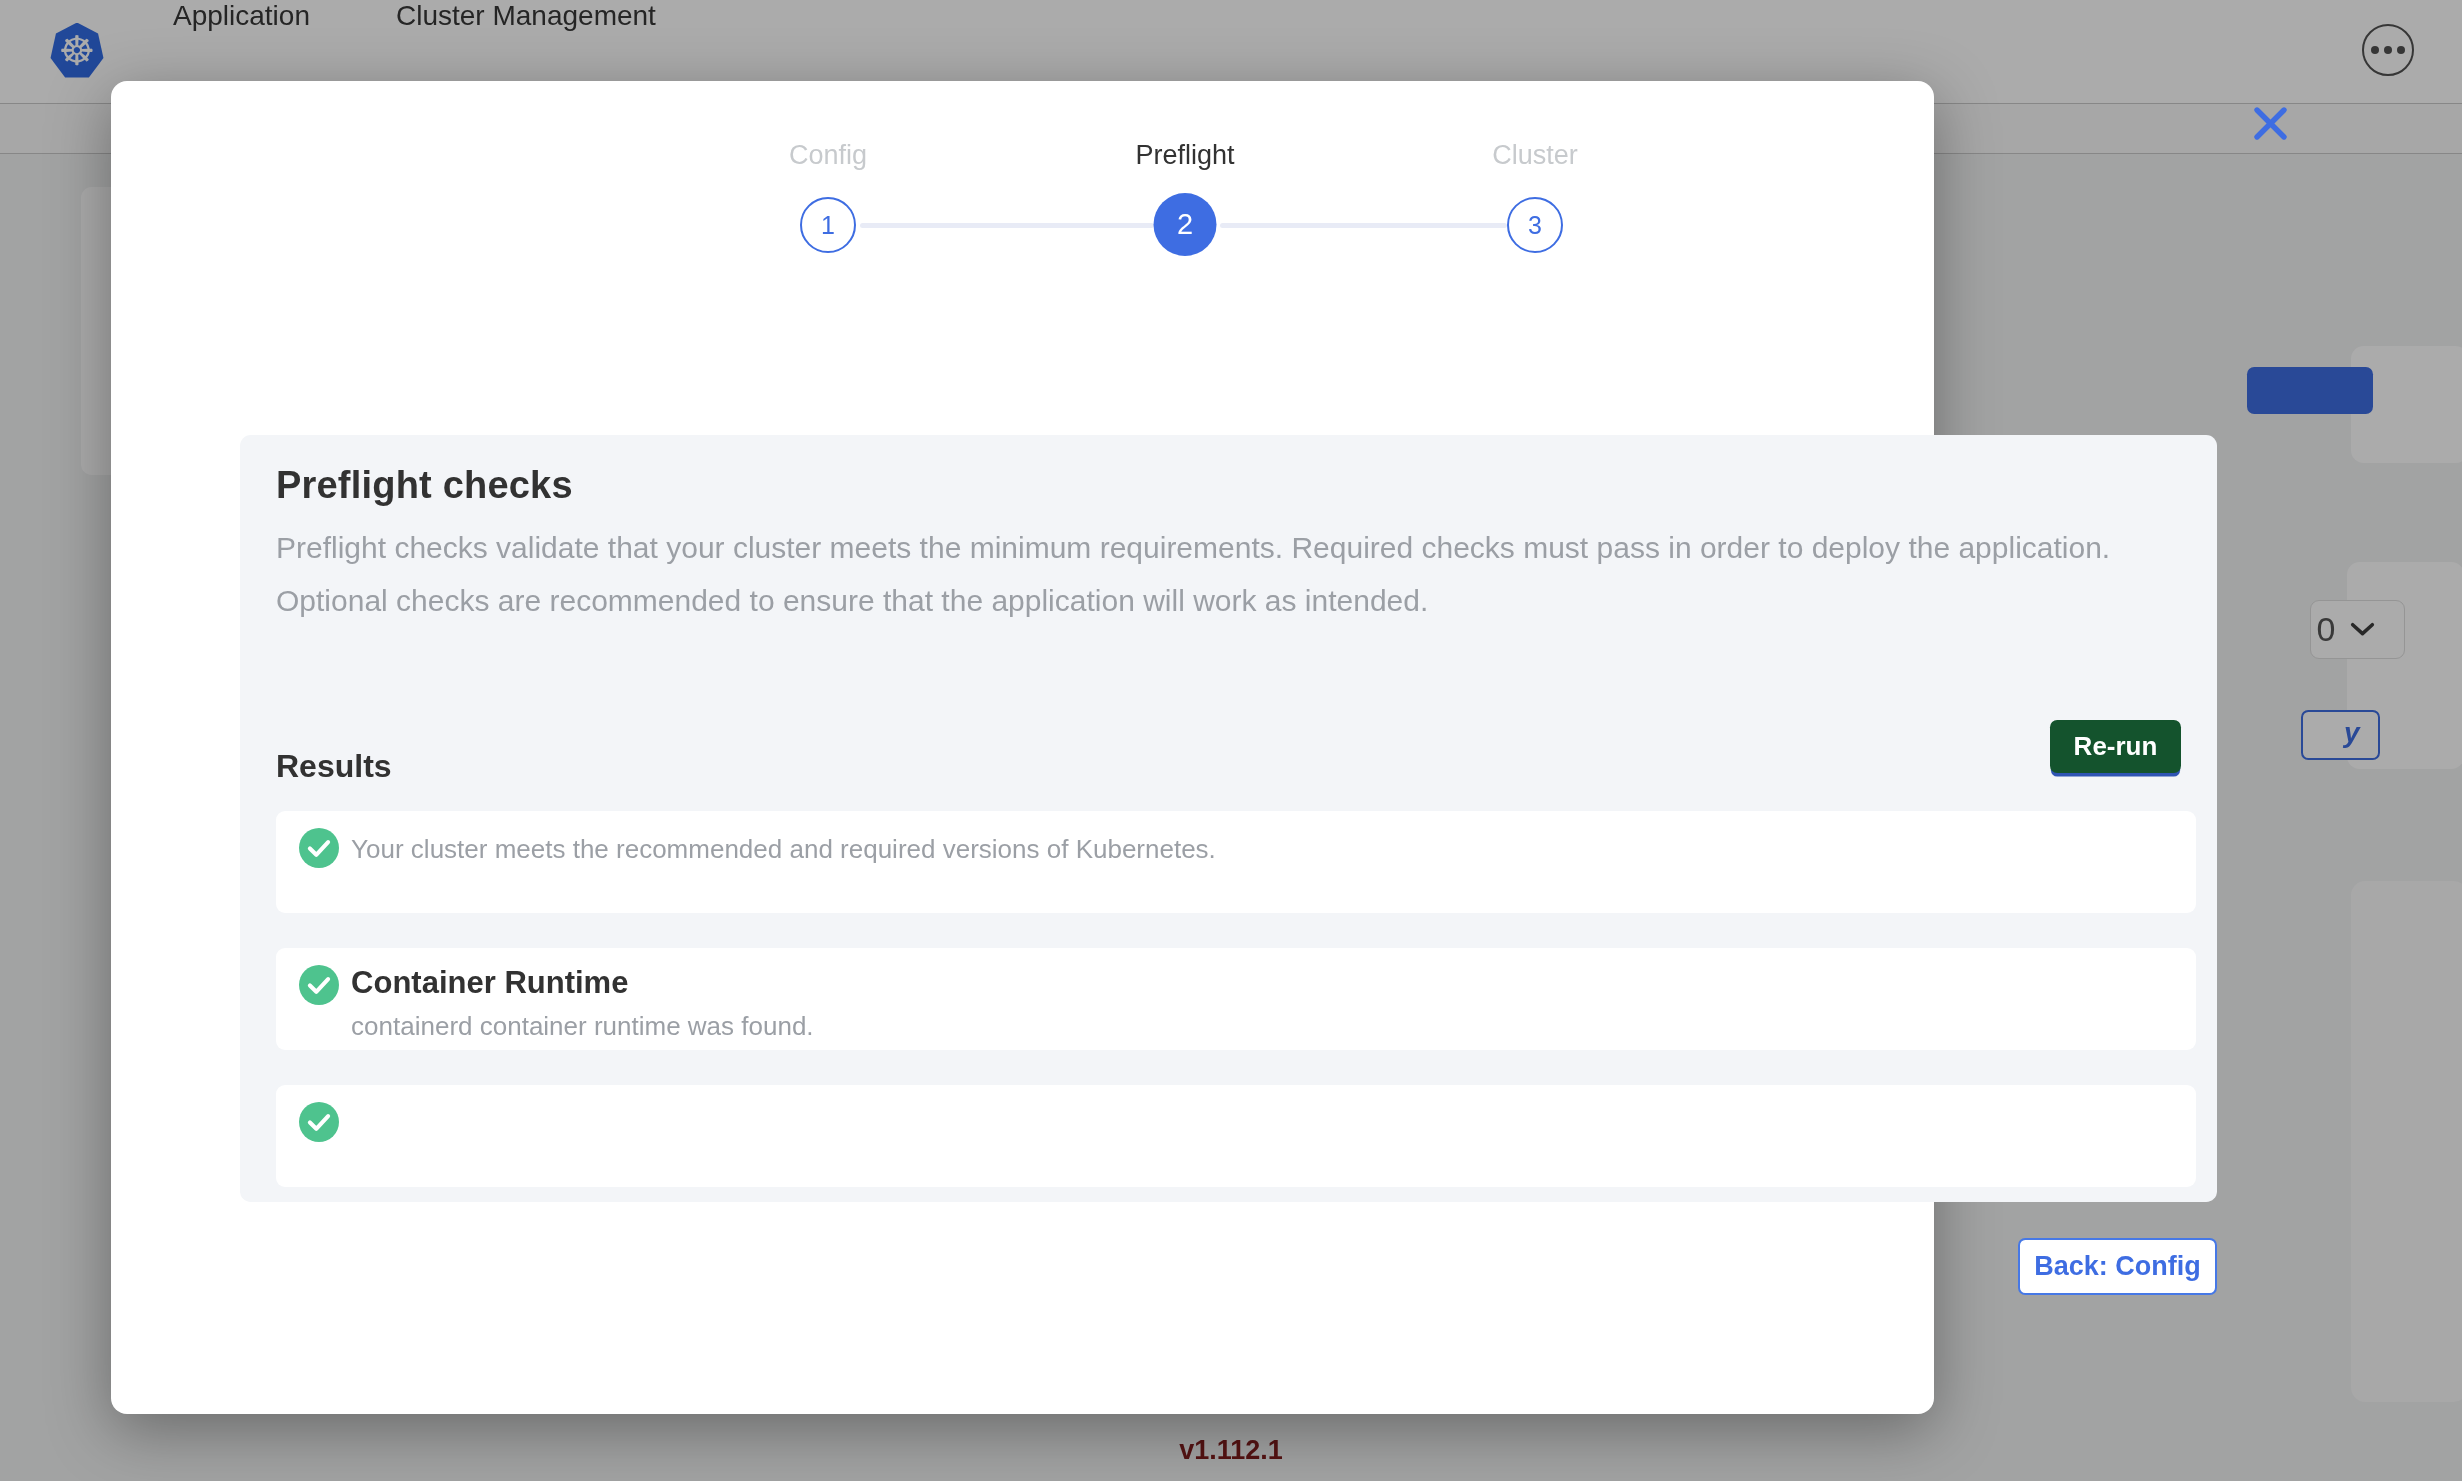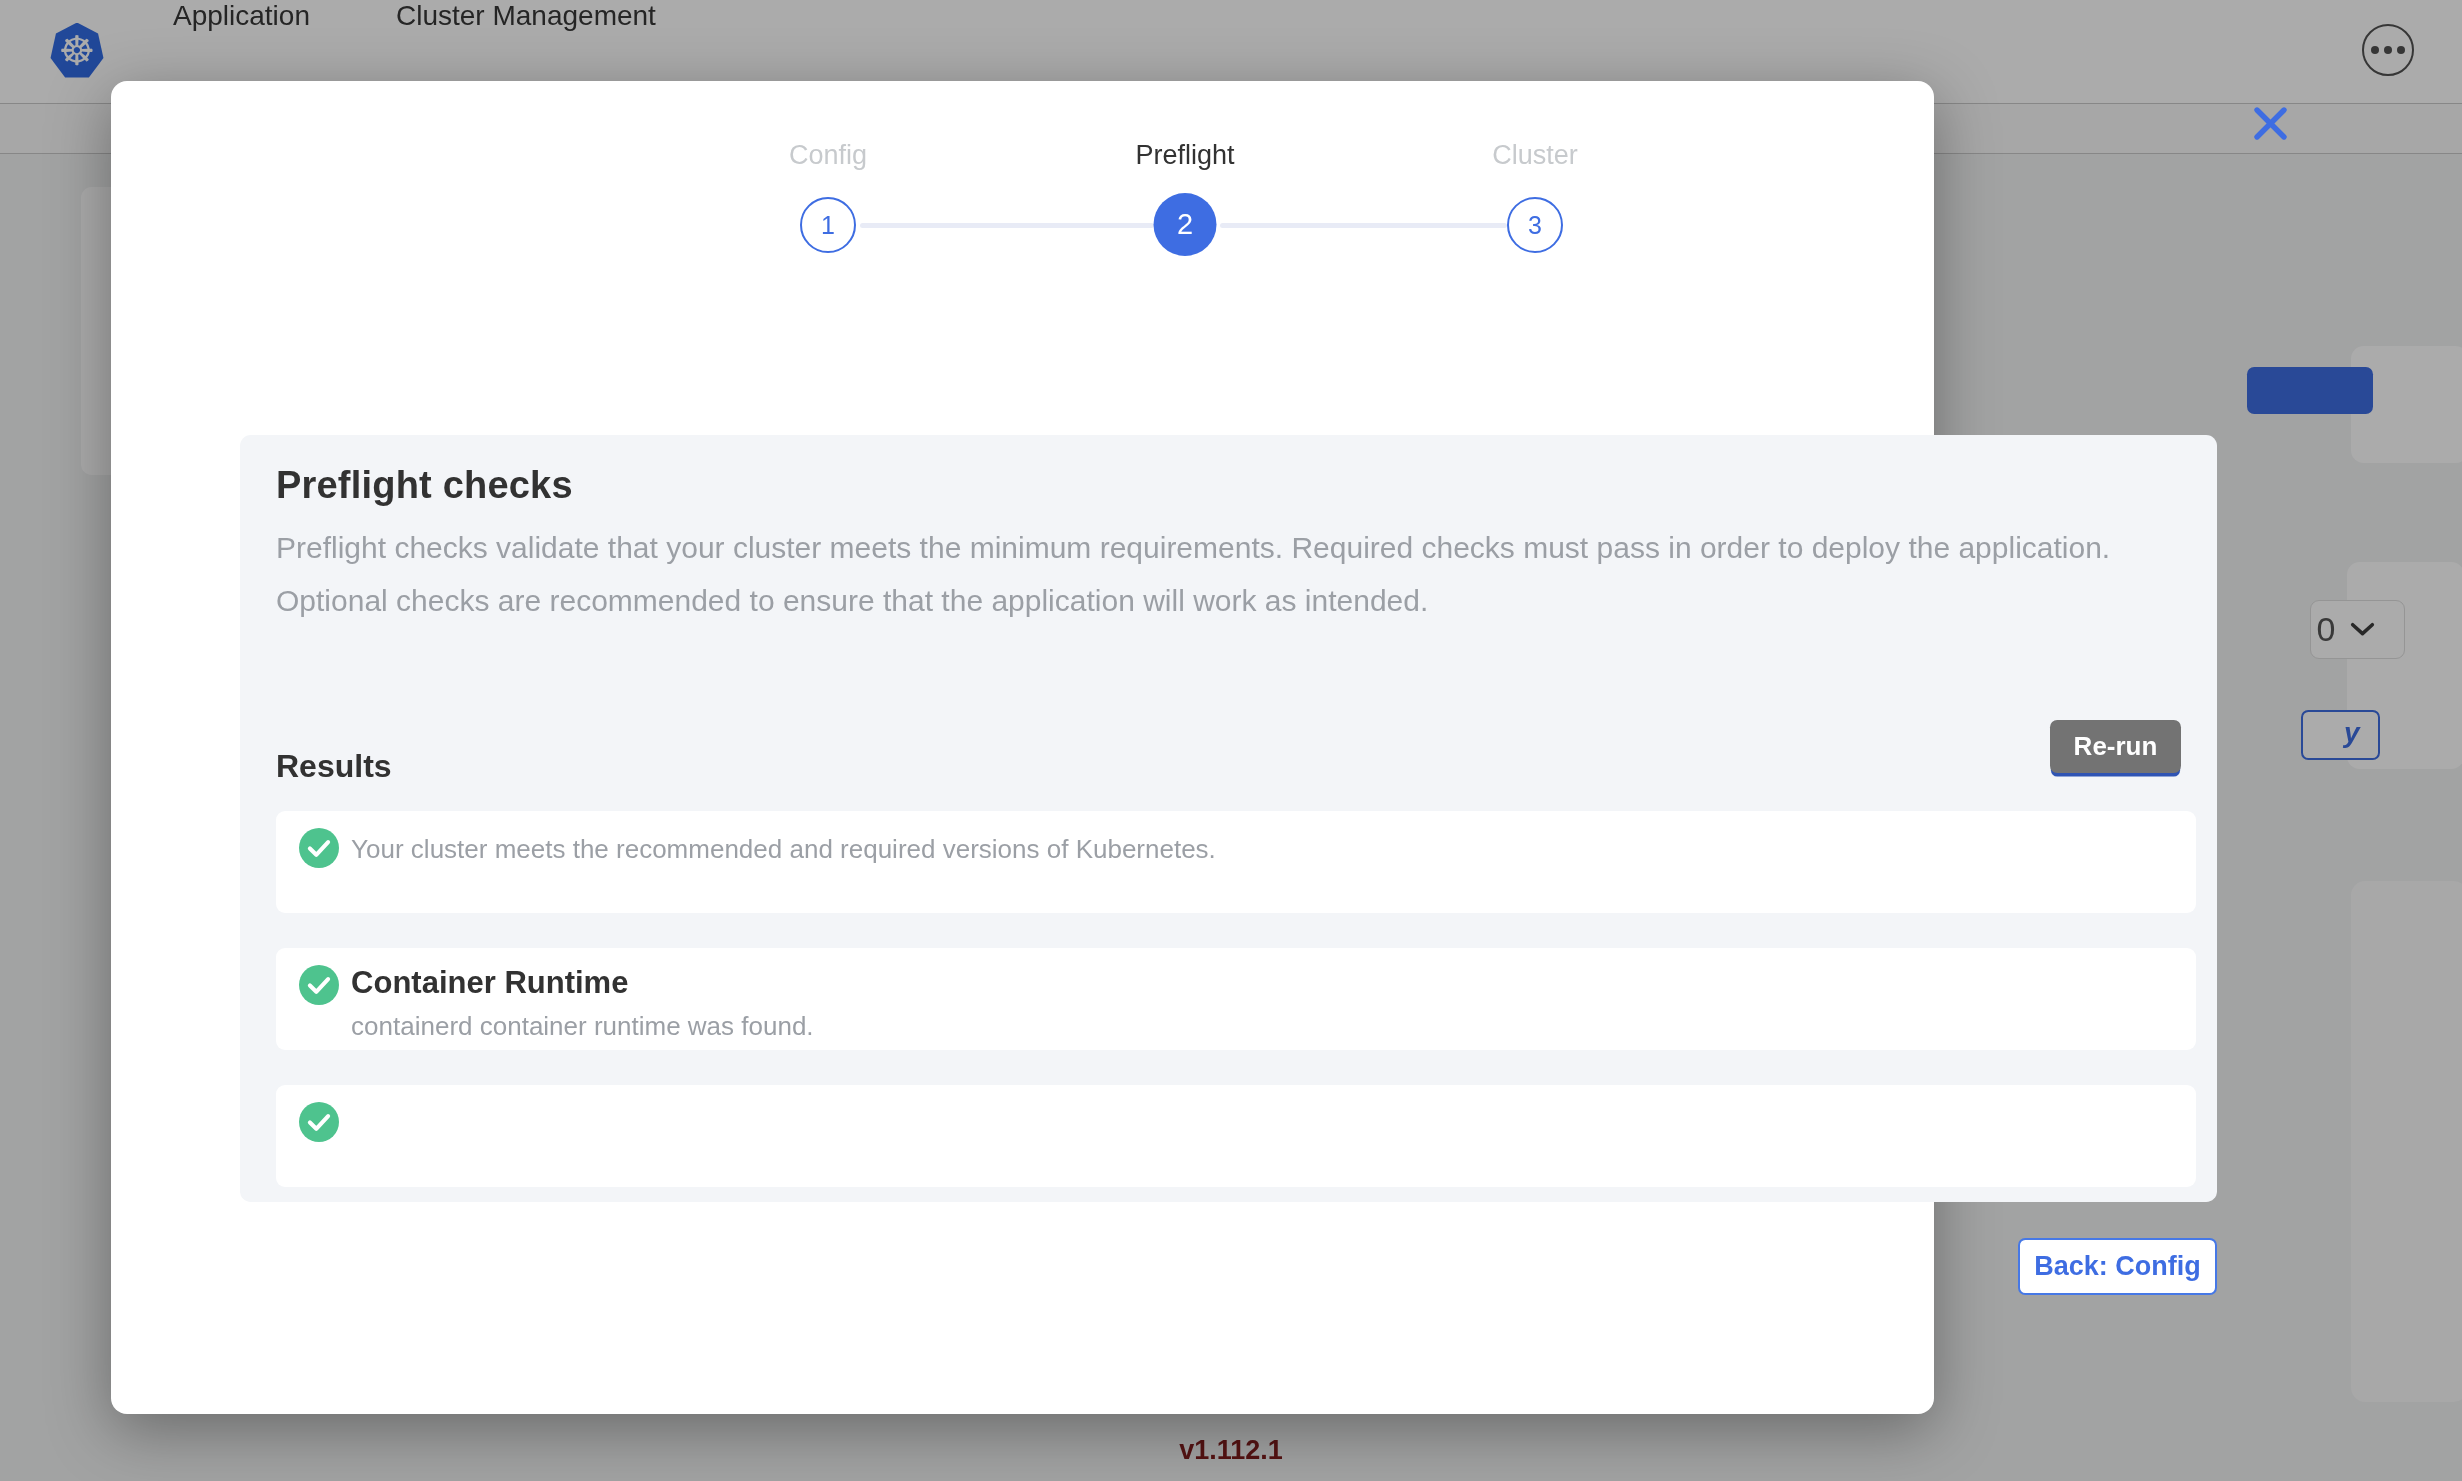--- a/index.html
+++ b/index.html
@@ -112,21 +112,21 @@
   .panel-title { margin:0; padding-top:1.8px; font-size:38px; font-weight:700; color:#323232; letter-spacing:0.2px; }
   .panel-desc {
     margin:14.4px 0 0 0; width:1878px; font-size:30px; line-height:53px; color:#9b9fa5;
   }
   .results-row {
     margin-top:93px; display:flex; justify-content:space-between; align-items:flex-end;
   }
   .results-title { margin:0; font-size:32px; font-weight:700; color:#323232; line-height:36px; }
   .rerun-btn {
     width:131px; height:53px; margin-bottom:10.8px;
-    background:#737373; color:#fff; font-size:26px; font-weight:700;
+    background:#14532d; color:#fff; font-size:26px; font-weight:700;
     font-family:inherit; border:none; border-radius:7.2px; cursor:pointer;
     box-shadow:0 4.5px 0 -0.9px #2f54b3;
   }
   .checks { margin-top:27px; }
   .check-card {
     width:1920px; height:102px; margin-bottom:35px;
     background:#ffffff; border-radius:9px;
     display:flex; align-items:flex-start; padding:15.3px 27px 0 22.5px;
   }
   .check-icon { flex:none; margin-top:1.8px; }

